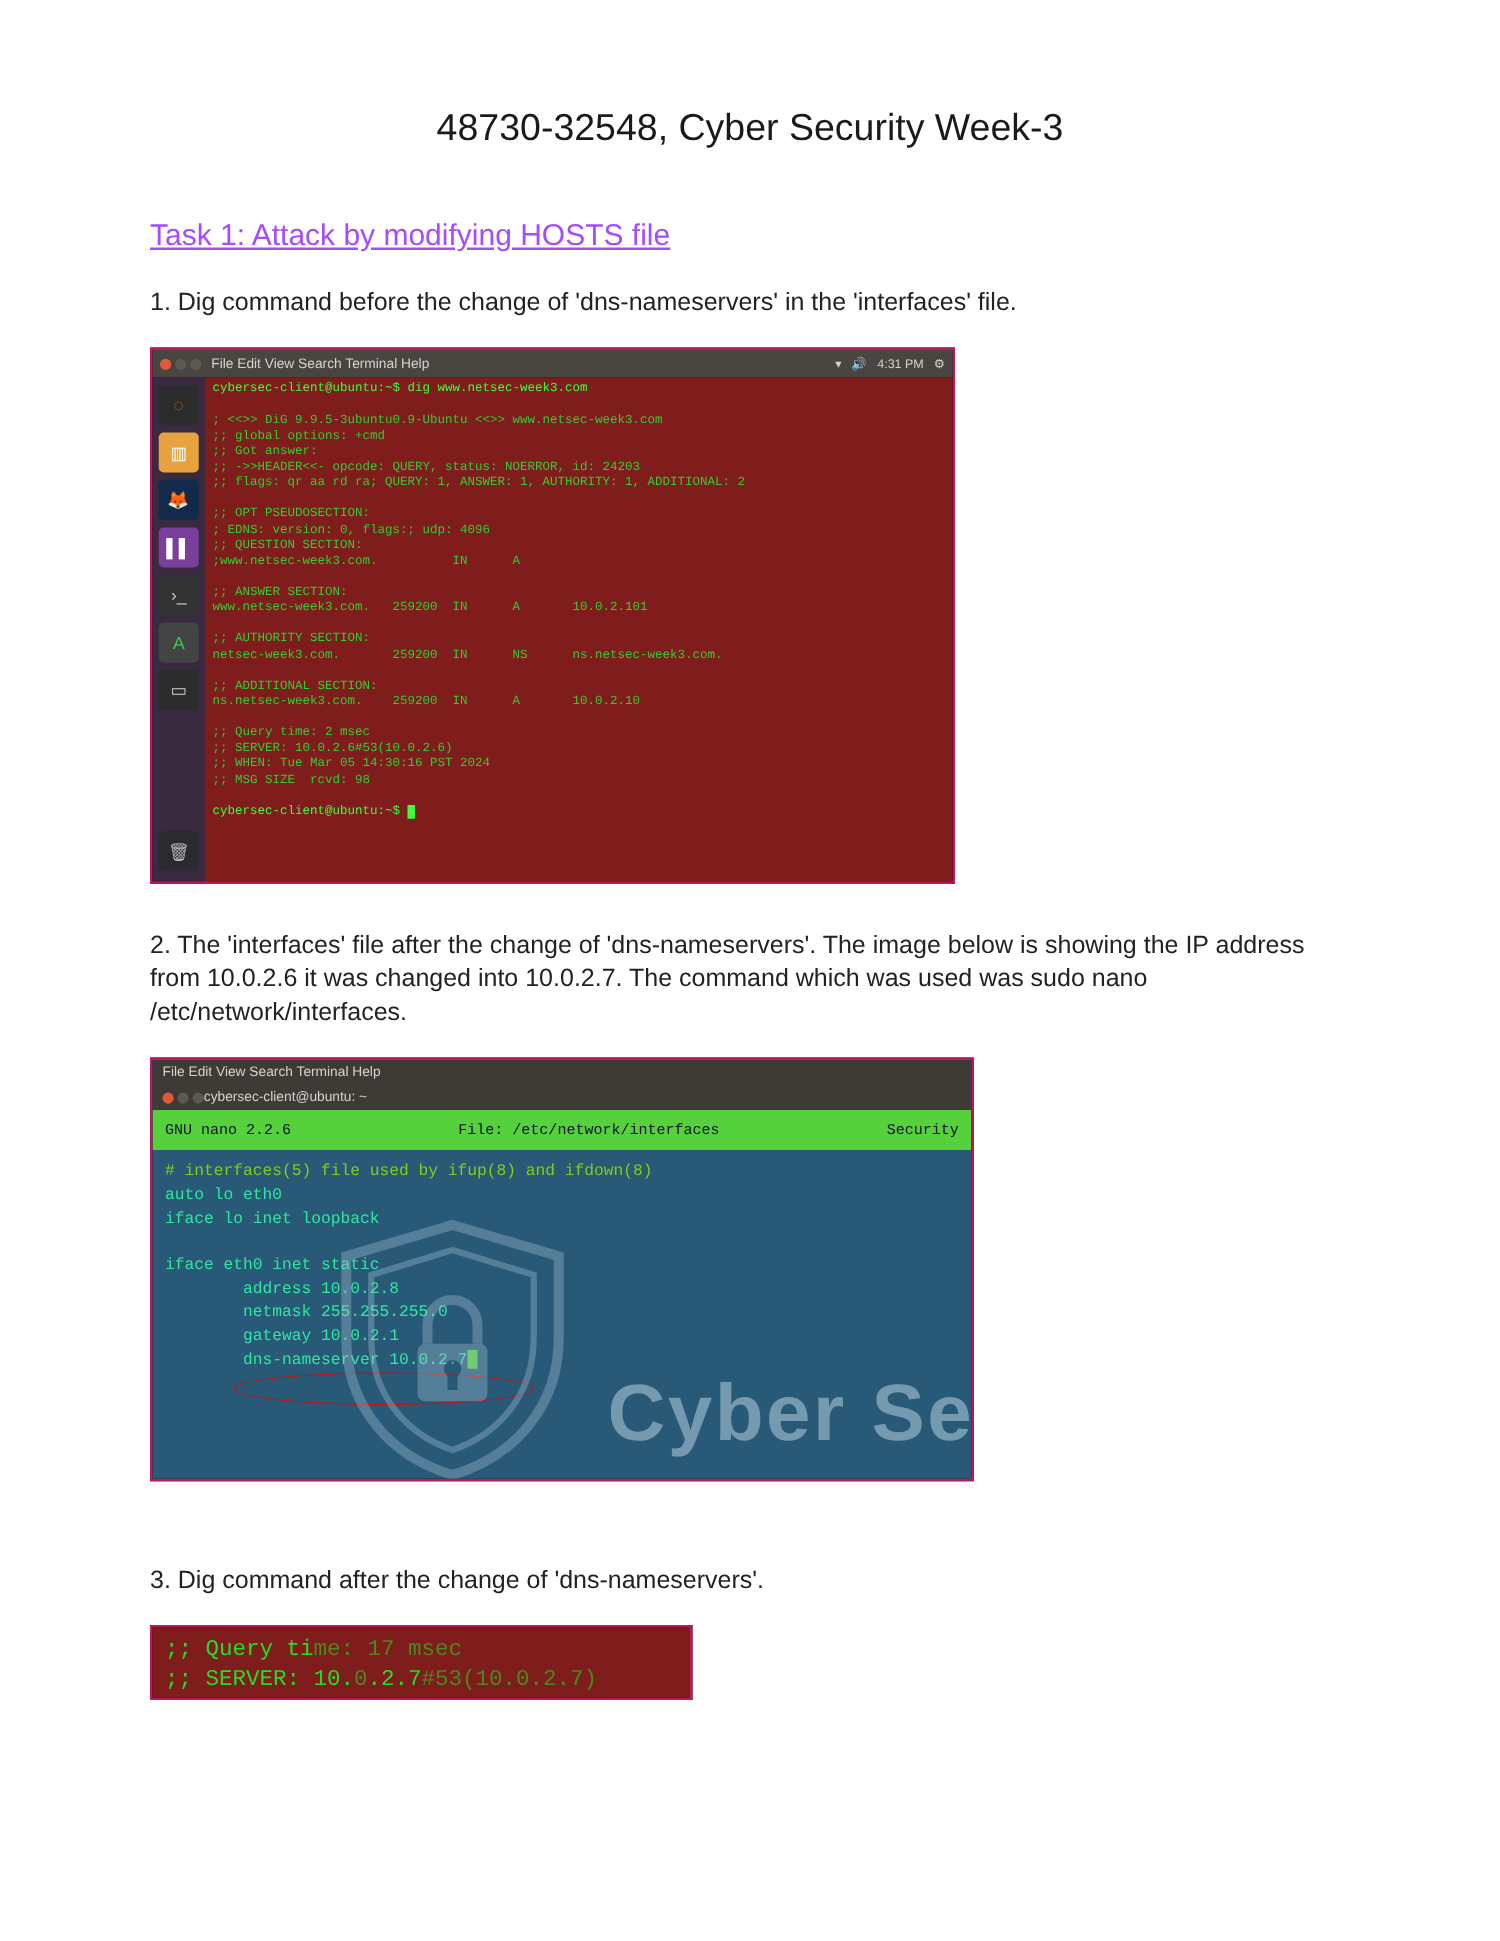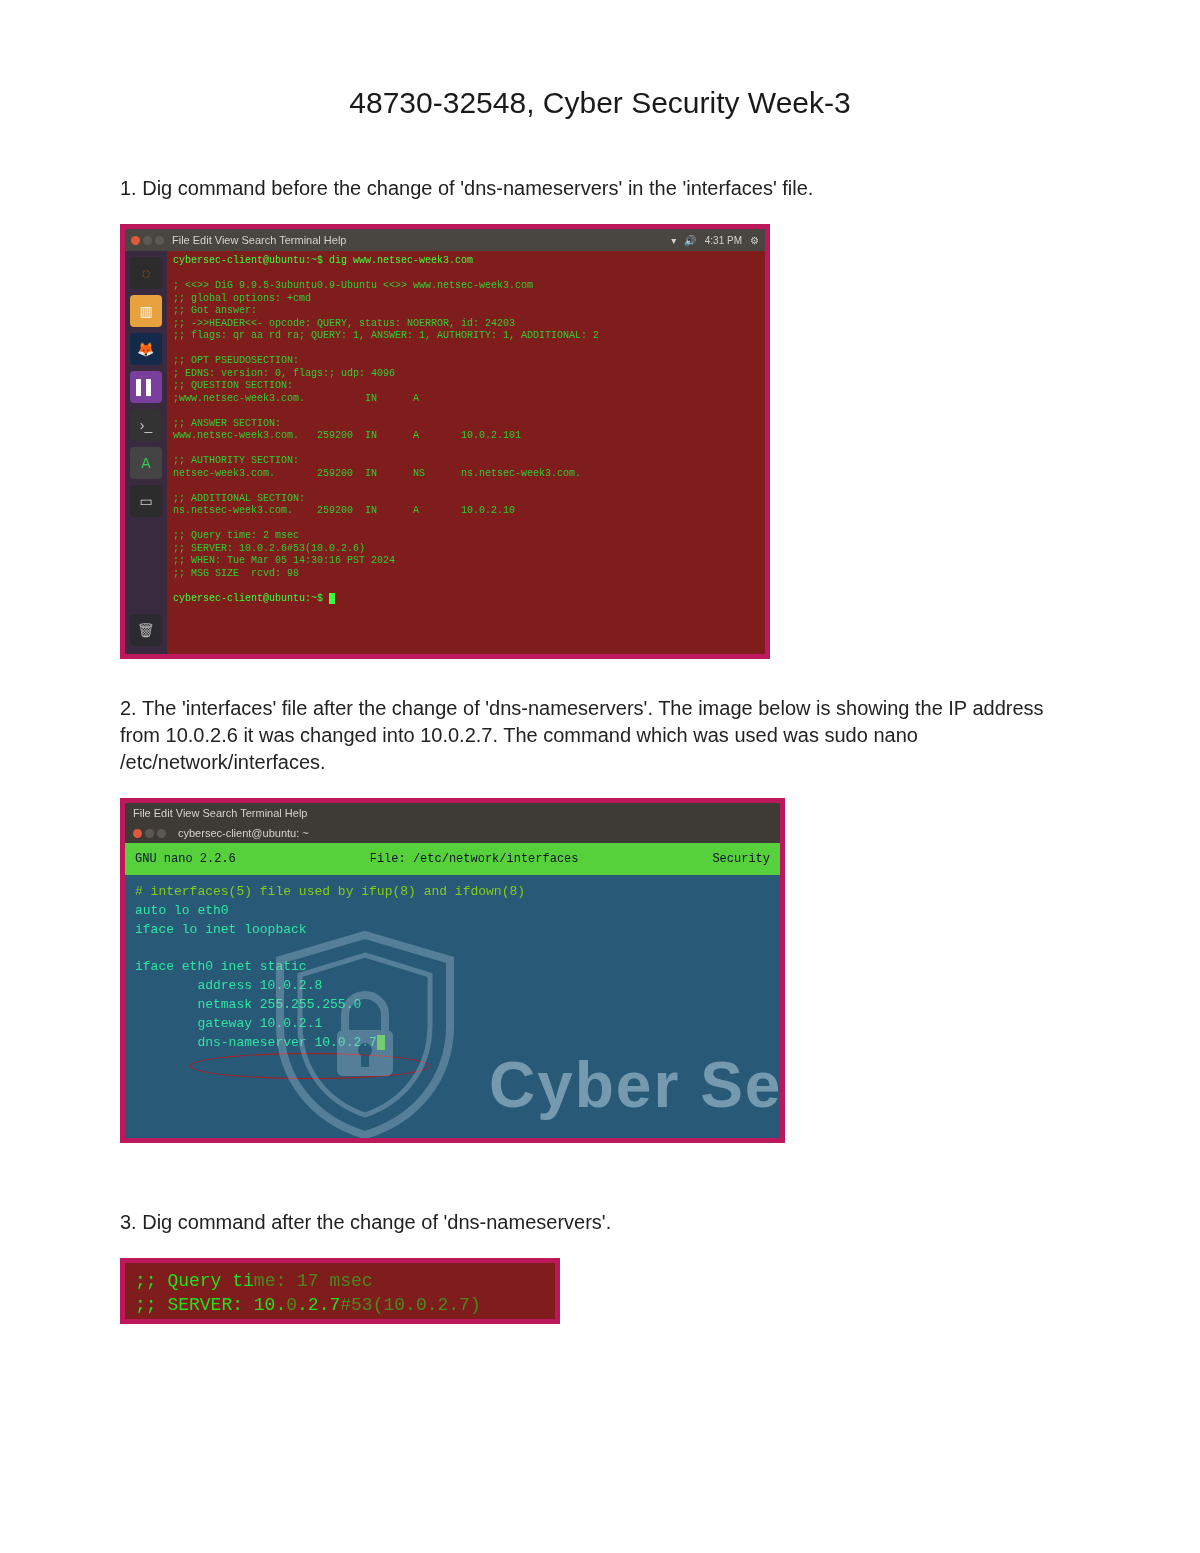--- a/index.html
+++ b/index.html
@@ -28,21 +28,21 @@
   }
   p.body {
     font-size: 20px;
     color: #222;
     line-height: 1.35;
     margin-bottom: 22px;
   }
 
   
   .shot-frame {
-    border: 5px solid #be185d;
+    border: 2px solid #be185d;
     display: inline-block;
     margin-bottom: 36px;
     background: #000;
   }
   .shot1 {
     width: 640px;
     height: 425px;
     display: flex;
     position: relative;
   }
@@ -121,21 +121,21 @@
     display: flex;
     align-items: center;
     gap: 12px;
     padding: 0 8px;
   }
   .tabbar2 {
     height: 20px;
     background: #3e3a36;
     display: flex;
     align-items: center;
-    gap: 12px;
+    gap: 0;
     padding: 0 8px;
     color: #d6d2cd;
     font-size: 11px;
   }
   .nano-bar {
     height: 20px;
     background: #56d13c;
     color: #07122a;
     font-family: "Courier New", monospace;
     font-size: 12px;
@@ -201,20 +201,21 @@
   }
   .shot3 .faded { color: rgba(35,223,35,0.55); }
 </style>
 </head>
 <body>
 
 <div class="page">
 
   <h1 class="title">48730-32548, Cyber Security Week-3</h1>
 
+  <h2 class="task">Task 1: Attack by modifying HOSTS file</h2>
 
   <p class="body">1. Dig command before the change of 'dns-nameservers' in the 'interfaces' file.</p>
 
   
   <div class="shot-frame">
     <div class="shot1">
       <div class="titlebar1">
         <div class="tb-left">
           <div class="window-dots">
             <div class="dot r"></div>

